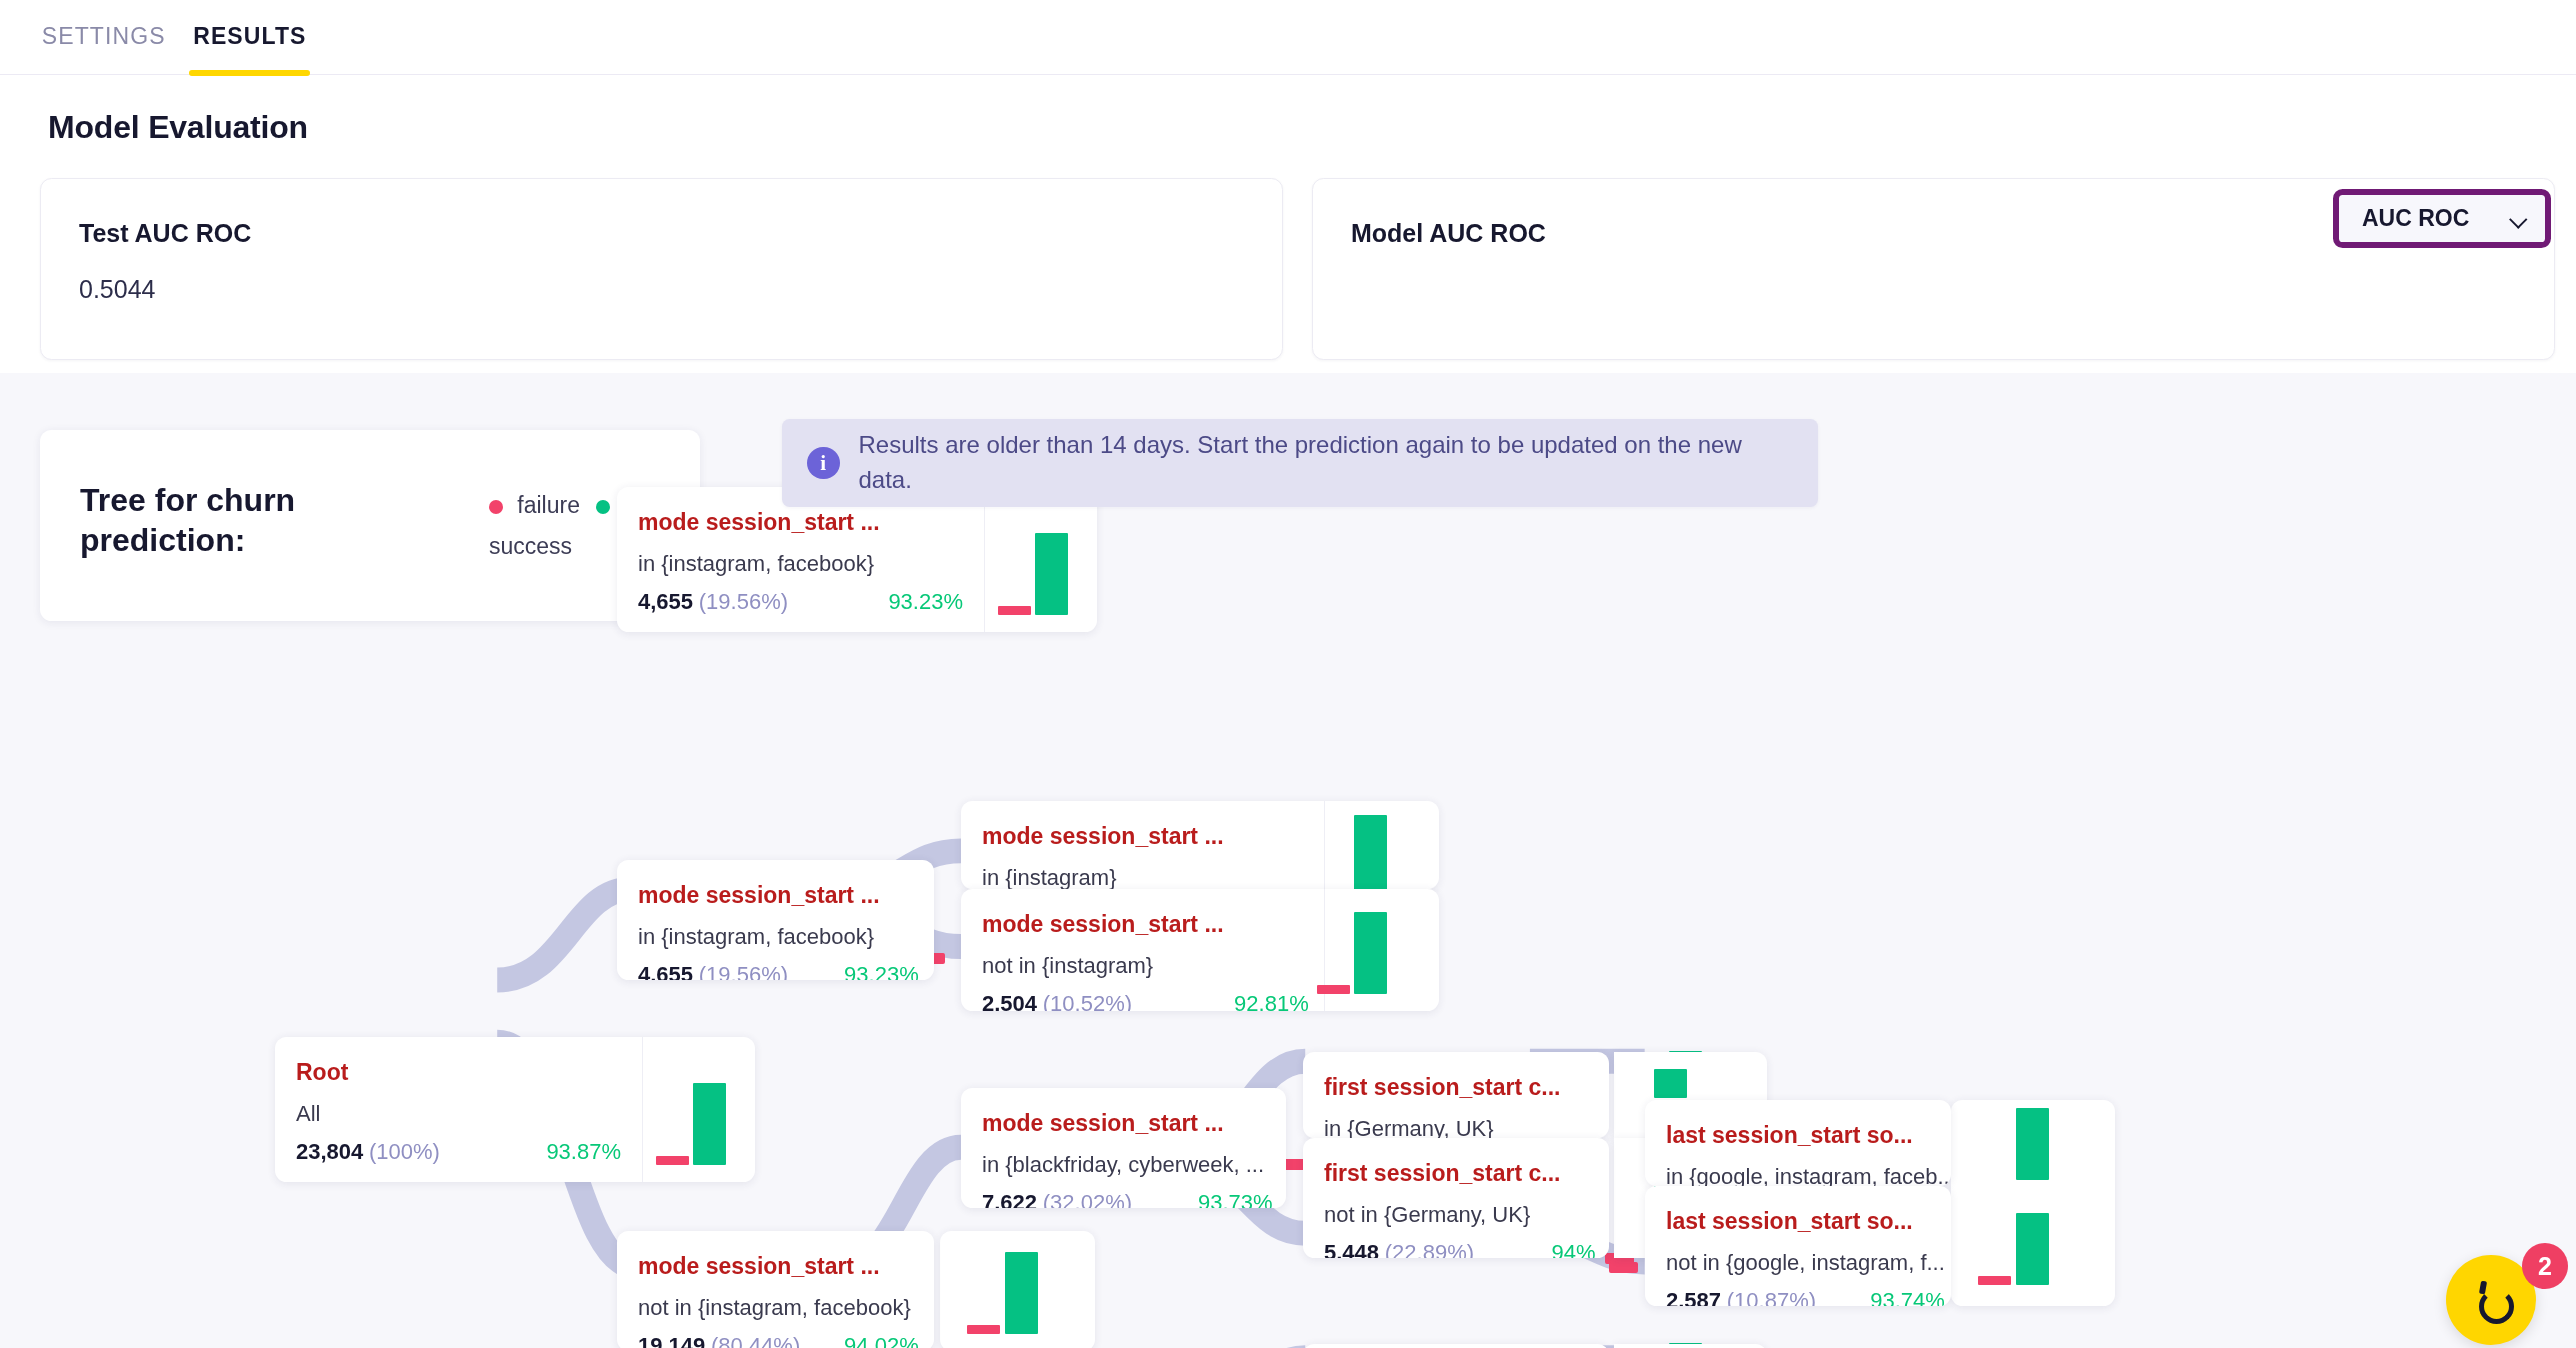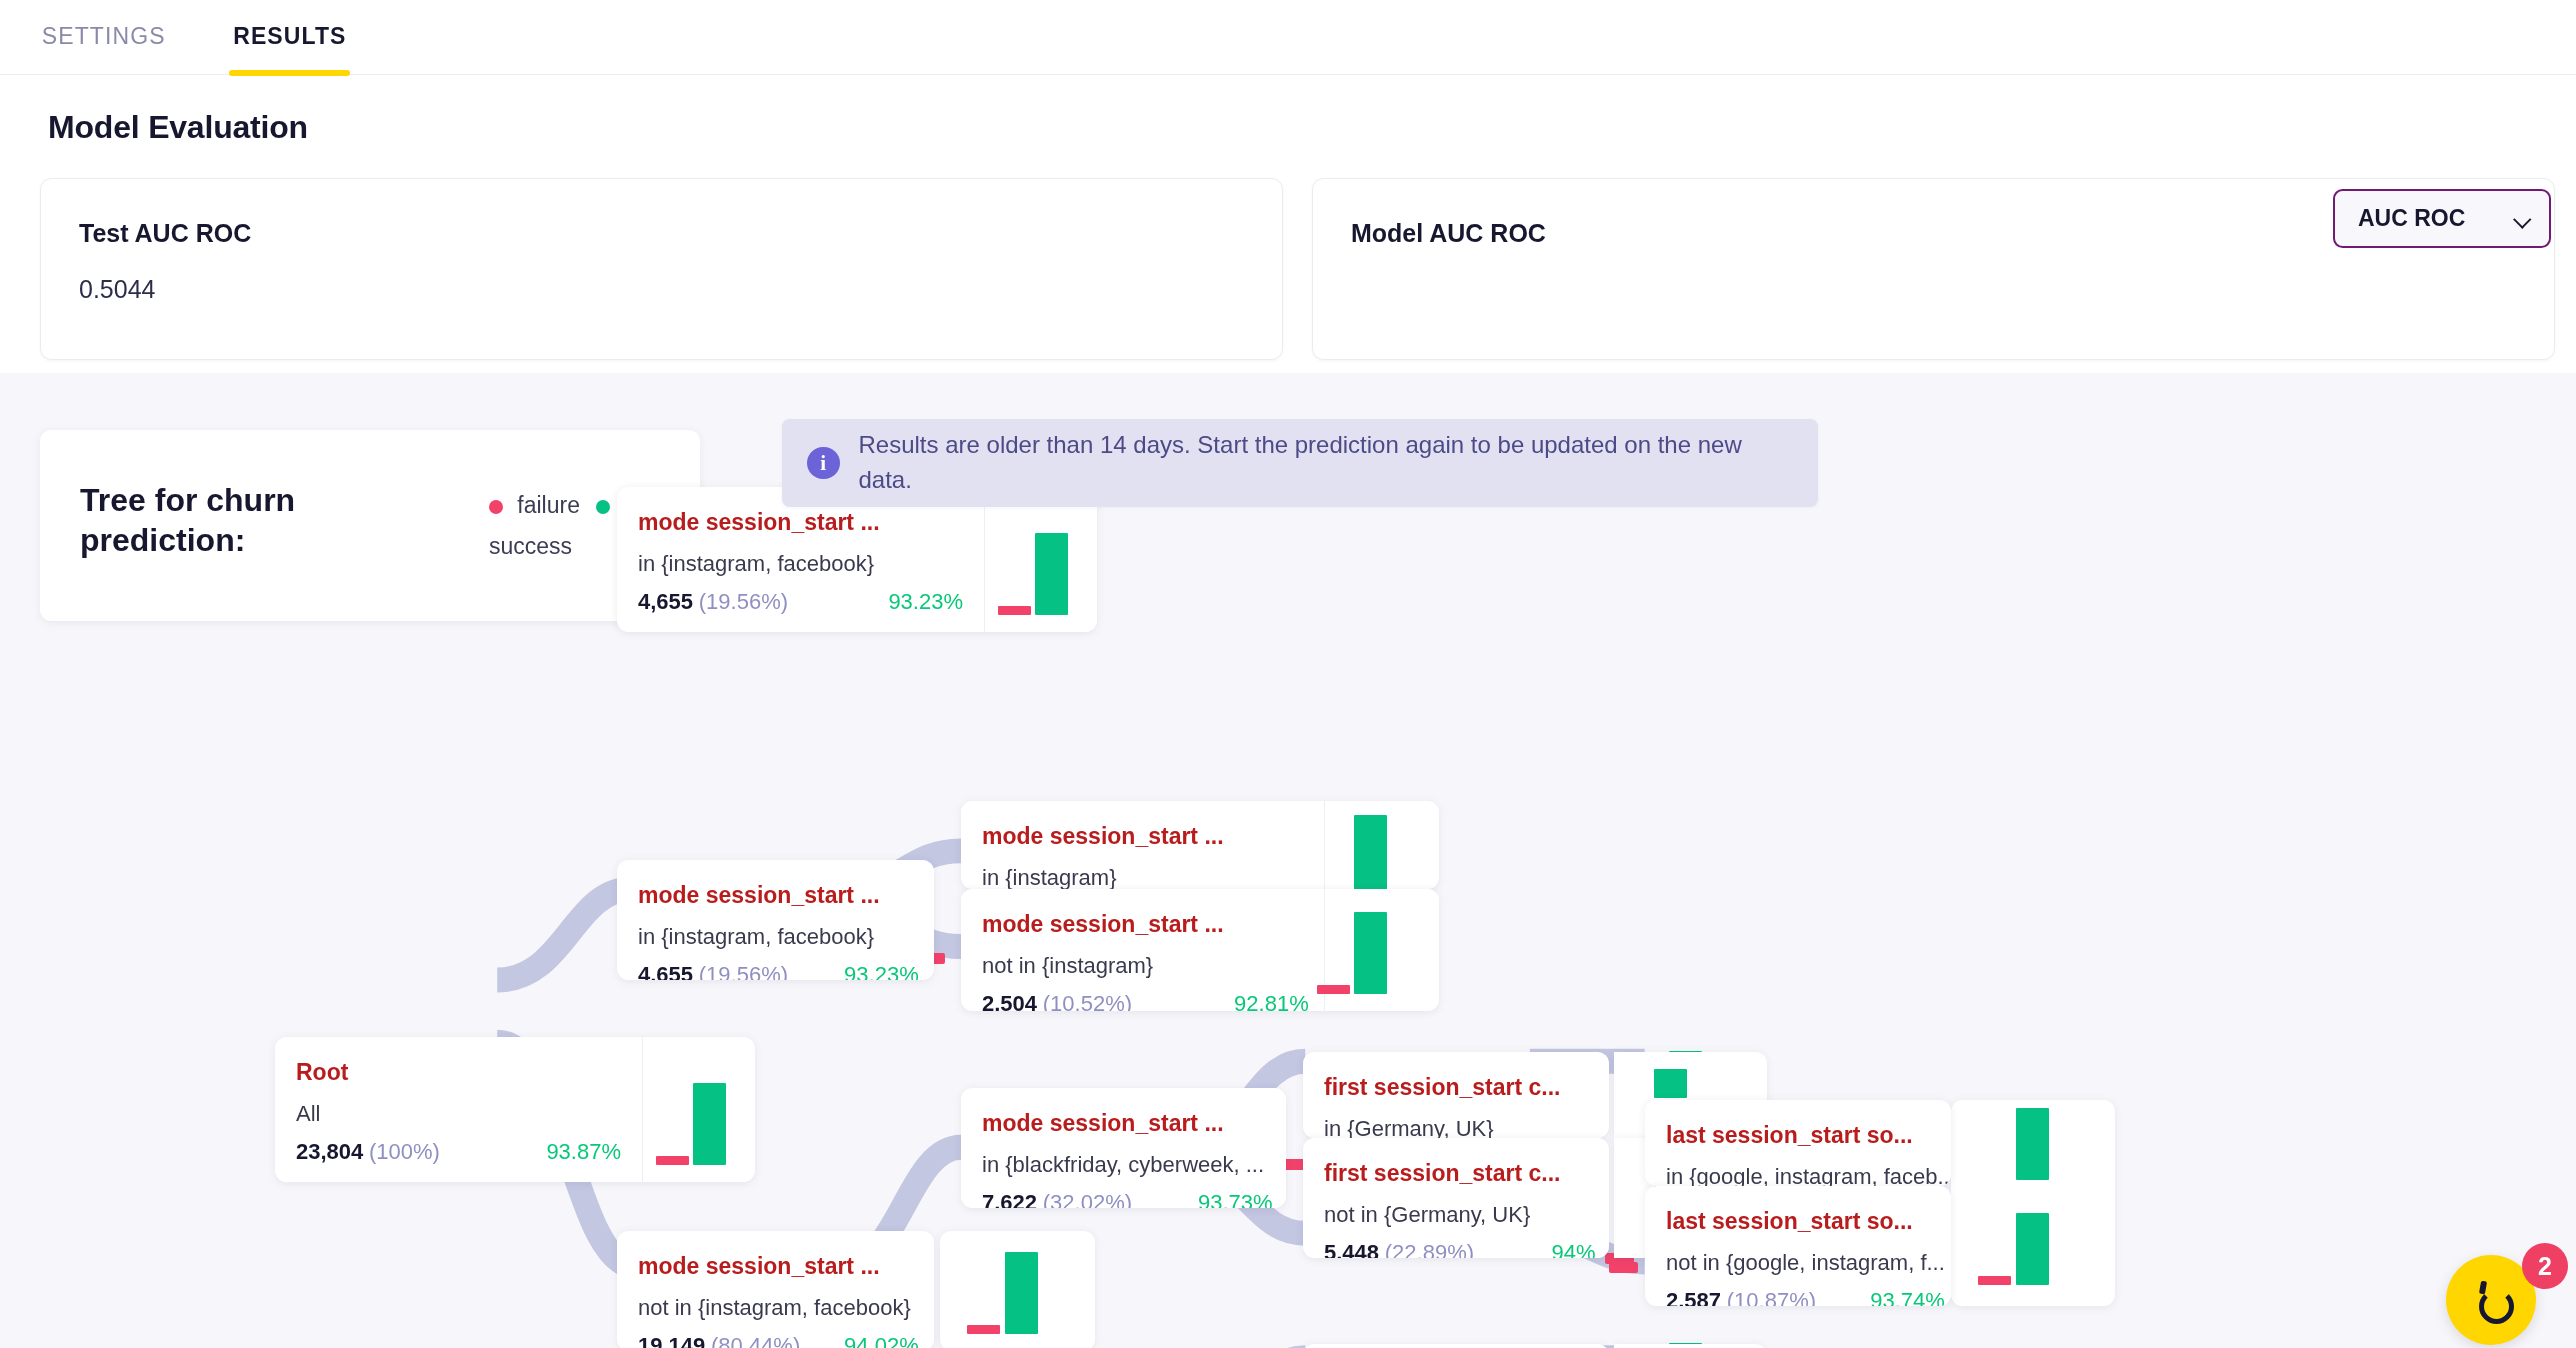--- a/index.html
+++ b/index.html
@@ -9,21 +9,21 @@
     font-family: "Liberation Sans", sans-serif;
     background: #ffffff;
     color: #1f2040;
     -webkit-font-smoothing: antialiased;
   }
 
   
   .tabbar {
     position:absolute; left:0; top:0; width:2576px; height:75px;
     background:#ffffff; border-bottom:1.9px solid #eceaf4;
-    display:flex; align-items:flex-end; padding-left:38px; gap:60px;
+    display:flex; align-items:flex-end; padding-left:38px; gap:20px;
   }
   .tab {
     position:relative; height:75px; display:flex; align-items:center;
     font-size:23px; letter-spacing:1.1px; font-weight:400;
     color:#8a8aa8; cursor:pointer; padding:0 3.8px 0 3.8px;
   }
   .tab.active { color:#17182f; font-weight:700; }
   .tab.active::after {
     content:""; position:absolute; left:0; right:0; bottom:-1.9px;
     height:5.7px; background:#ffd700; border-radius:2.9px;
@@ -50,21 +50,21 @@
   .metric-card .m-value {
     position:absolute; left:38px; top:96px;
     font-size:25px; font-weight:400; color:#2c2d4a;
   }
   #card-test  { left:40px;  top:102px; width:1243px; height:182px; }
   #card-train { left:1312px;top:102px; width:1243px; height:182px; }
 
   
   .dropdown {
     position:absolute; left:2333px; top:113px; width:218px; height:59px;
-    background:#f7f7fc; border:2px solid #701a75; border-radius:9.6px;
+    background:#f7f7fc; border:6px solid #701a75; border-radius:9.6px;
     display:flex; align-items:center; justify-content:space-between;
     padding:0 19px 0 23px; cursor:pointer; z-index:40;
   }
   .dropdown .dd-label { font-size:23px; font-weight:700; color:#17182f; }
   .chev { width:15.3px; height:15.3px; position:relative; }
   .chev::before{
     content:""; position:absolute; left:1px; top:1.9px; width:10.5px; height:10.5px;
     border-right:2.4px solid #17182f; border-bottom:2.4px solid #17182f;
     transform:rotate(45deg);
   }

